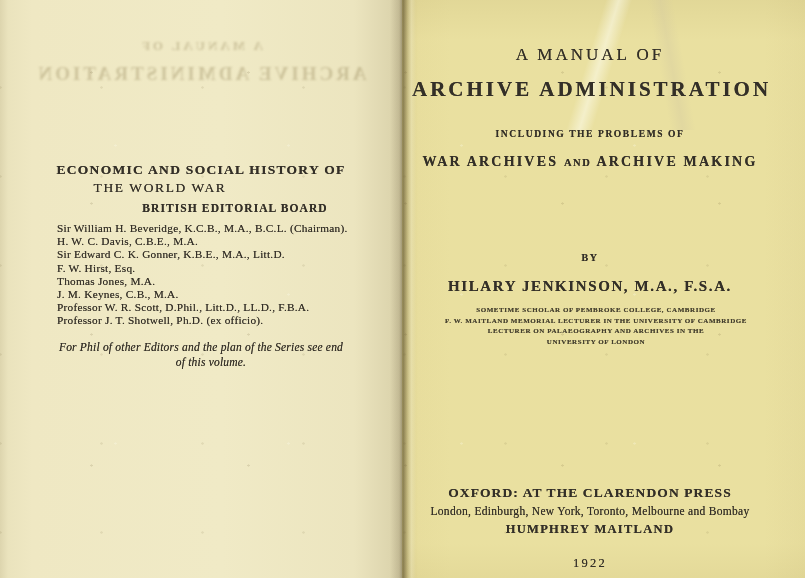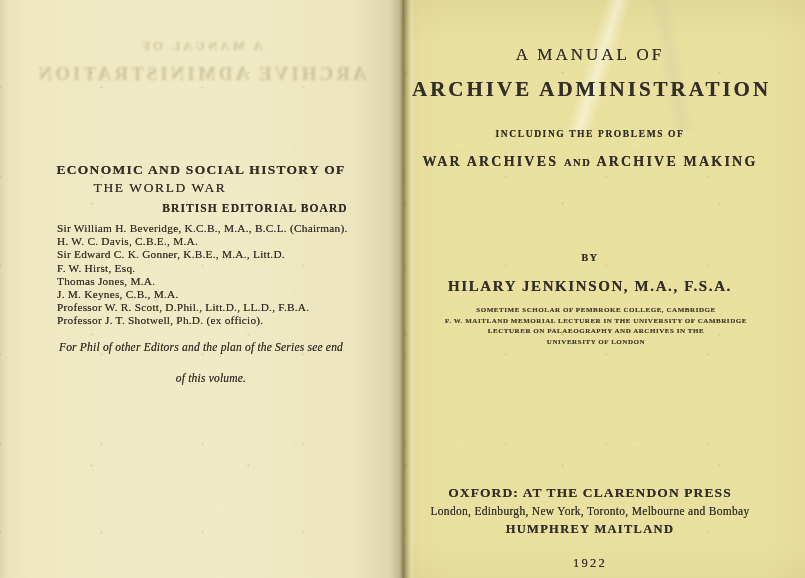--- a/index.html
+++ b/index.html
@@ -84,31 +84,31 @@
     transform: scaleX(-1);
     color: rgba(128,112,66,0.30);
     filter: blur(1.3px);
     font-weight: 700; letter-spacing: 3px;
   }
   .ghost1 { top: 38px;  font-size: 13px; }
   .ghost2 { top: 63px;  font-size: 19px; }
 
   .lp-head1 { top: 162px; font-size: 13.5px; font-weight: 700; letter-spacing: 1.3px; width: 402px; }
   .lp-head2 { top: 180px; font-size: 13.5px; font-weight: 400; letter-spacing: 1.6px; width: 320px; }
-  .lp-sub   { top: 202px; font-size: 11.5px; font-weight: 700; letter-spacing: 1.1px; width: 470px; padding-left: 20px; }
+  .lp-sub   { top: 202px; font-size: 11.5px; font-weight: 700; letter-spacing: 1.1px; width: 470px; }
 
   .board-list {
     position: absolute; top: 222px; left: 57px;
     margin: 0; padding: 0; list-style: none;
     font-size: 11.3px; line-height: 13.2px;
     letter-spacing: 0.25px;
     text-shadow: 0 0 0.5px rgba(48,42,30,0.7);
   }
   .note1 { top: 341px; font-size: 11.5px; font-style: italic; width: 402px; letter-spacing: 0.2px; }
-  .note2 { top: 356px; font-size: 11.5px; font-style: italic; width: 422px; letter-spacing: 0.2px; margin-top: 16px; }
+  .note2 { top: 356px; font-size: 11.5px; font-style: italic; width: 422px; letter-spacing: 0.2px; }
 
   
   .rp { left: 412px; width: 356px; }   
   .rp-title1 { top: 45px;  font-size: 17px; font-weight: 400; letter-spacing: 3px; }
   .rp-title2 { top: 77px;  font-size: 21px; font-weight: 700; letter-spacing: 3px; }
   .rp-incl   { top: 129px; font-size: 9.5px; font-weight: 700; letter-spacing: 1.6px; }
   .rp-war    { top: 154px; font-size: 14px; font-weight: 700; letter-spacing: 2.2px; }
   .rp-war .small-and { font-size: 10.5px; letter-spacing: 1.6px; }
   .rp-by     { top: 252px; font-size: 10px;  font-weight: 700; letter-spacing: 1.5px; }
   .rp-author { top: 278px; font-size: 15px;  font-weight: 700; letter-spacing: 1.6px; }

